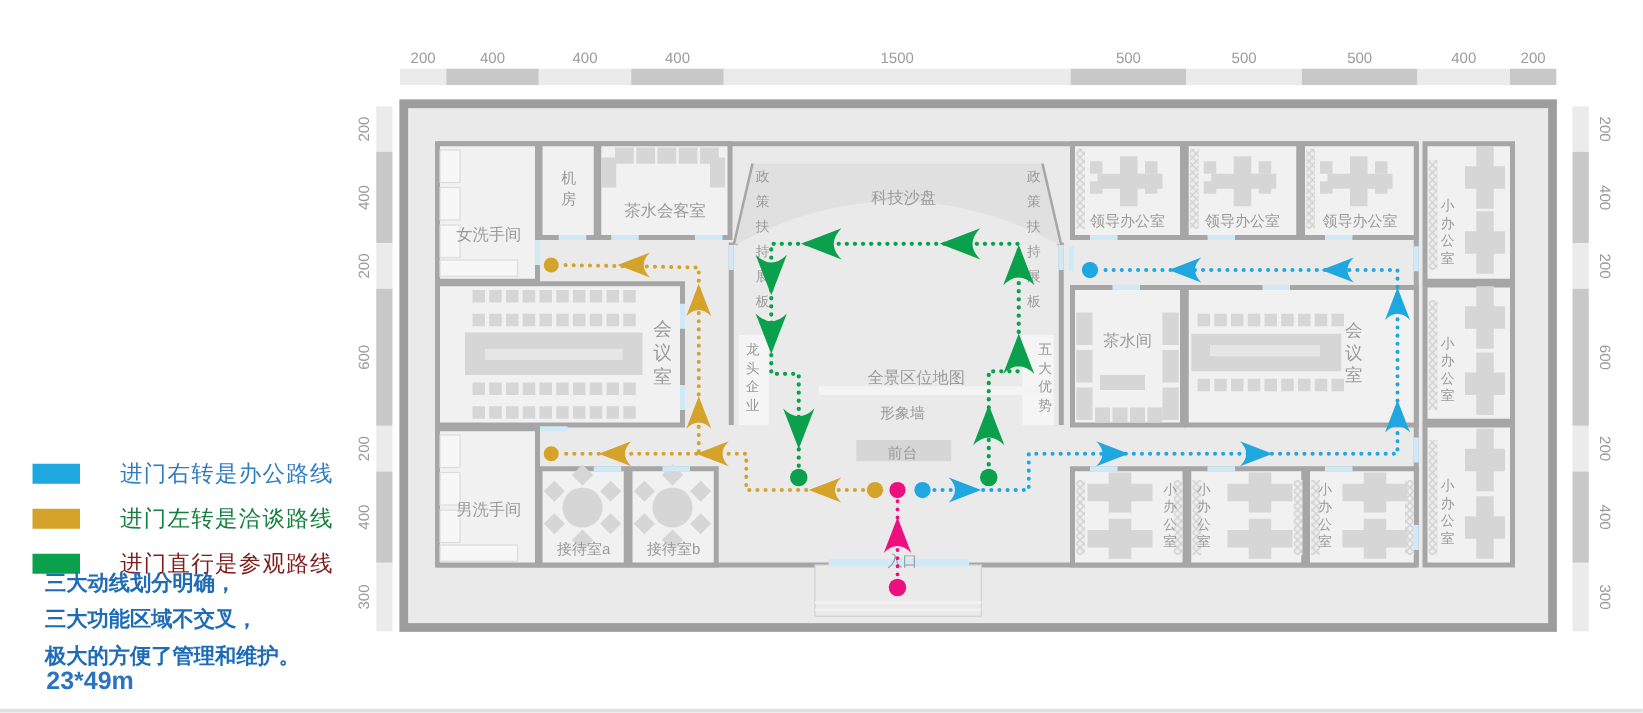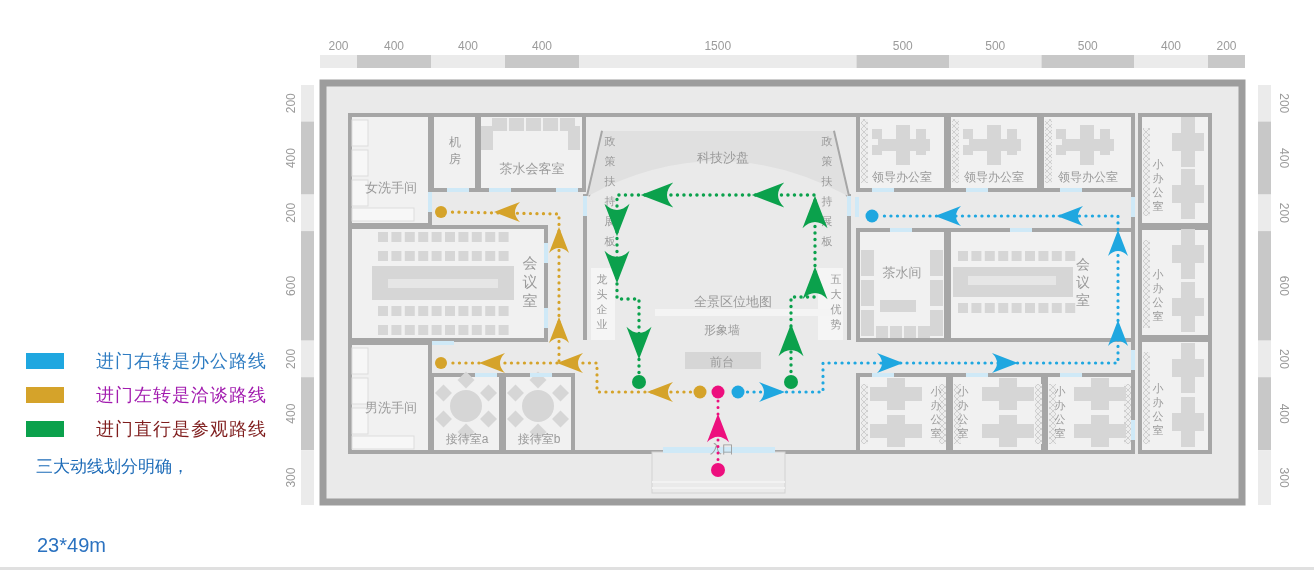--- a/index.html
+++ b/index.html
@@ -1,25 +1,25 @@
 <!DOCTYPE html>
 <html><head>
 <meta charset="utf-8">
 <style>
   html,body{margin:0;padding:0;background:#ffffff;}
   body{width:1314px;height:570px;position:relative;overflow:hidden;
        font-family:"Liberation Sans","DejaVu Sans",sans-serif;}
   #stage{position:absolute;inset:0;border-radius:22px;}
   #plan-svg{position:absolute;left:0;top:0;}
   #legend{position:absolute;left:26px;top:352px;}
-  .legend-row{display:flex;align-items:center;height:18px;margin-bottom:16px;}
+  .legend-row{display:flex;align-items:center;height:18px;margin-bottom:16px;margin-top:18px;}
   .swatch{width:38px;height:16px;margin-right:32px;flex:0 0 auto;}
   .legend-label{font-size:18px;letter-spacing:1px;}
-  #notes{position:absolute;left:36px;top:452px;font-weight:normal;font-size:17px;line-height:29px;}
-  #size-label{position:absolute;left:37px;top:534px;font-size:20px;font-weight:normal;}
+  #notes{position:absolute;left:36px;top:452px;font-weight:bold;font-size:17px;line-height:29px;}
+  #size-label{position:absolute;left:37px;top:534px;font-size:20px;font-weight:bold;}
   #bottom-strip{position:absolute;left:0;right:0;bottom:0;height:3px;background:#e0e0e0;}
 </style>
 </head>
 <body>
 
 <div id="stage">
   <svg id="plan-svg" width="1314" height="570">
       <defs>
         <pattern id="hatch" width="6" height="6" patternUnits="userSpaceOnUse">
           <rect width="6" height="6" fill="#ededed"></rect>
@@ -355,26 +355,28 @@
       <circle cx="718" cy="392" r="6.5" fill="#ED0F7E"></circle>
     </svg>
 
   <div id="legend">
     <div class="legend-row">
       <span class="swatch" style="background: rgb(31, 167, 224);"></span>
       <span class="legend-label" style="color: rgb(46, 124, 194);">进门右转是办公路线</span>
     </div>
     <div class="legend-row">
       <span class="swatch" style="background: rgb(213, 163, 42);"></span>
-      <span class="legend-label" style="color: #a21caf;">进门左转是洽谈路线</span>
+      <span class="legend-label" style="color: #15803d;">进门左转是洽谈路线</span>
     </div>
     <div class="legend-row">
       <span class="swatch" style="background: rgb(11, 161, 76);"></span>
       <span class="legend-label" style="color: #7f1d1d;">进门直行是参观路线</span>
     </div>
   </div>
 
   <div id="notes" style="color: rgb(30, 108, 184);">
     <div>三大动线划分明确，</div>
+    <div>三大功能区域不交叉，</div>
+    <div>极大的方便了管理和维护。</div>
   </div>
   <div id="size-label" style="color: rgb(43, 114, 192);">23*49m</div>
   <div id="bottom-strip"></div>
 </div>
 
 </body></html>

